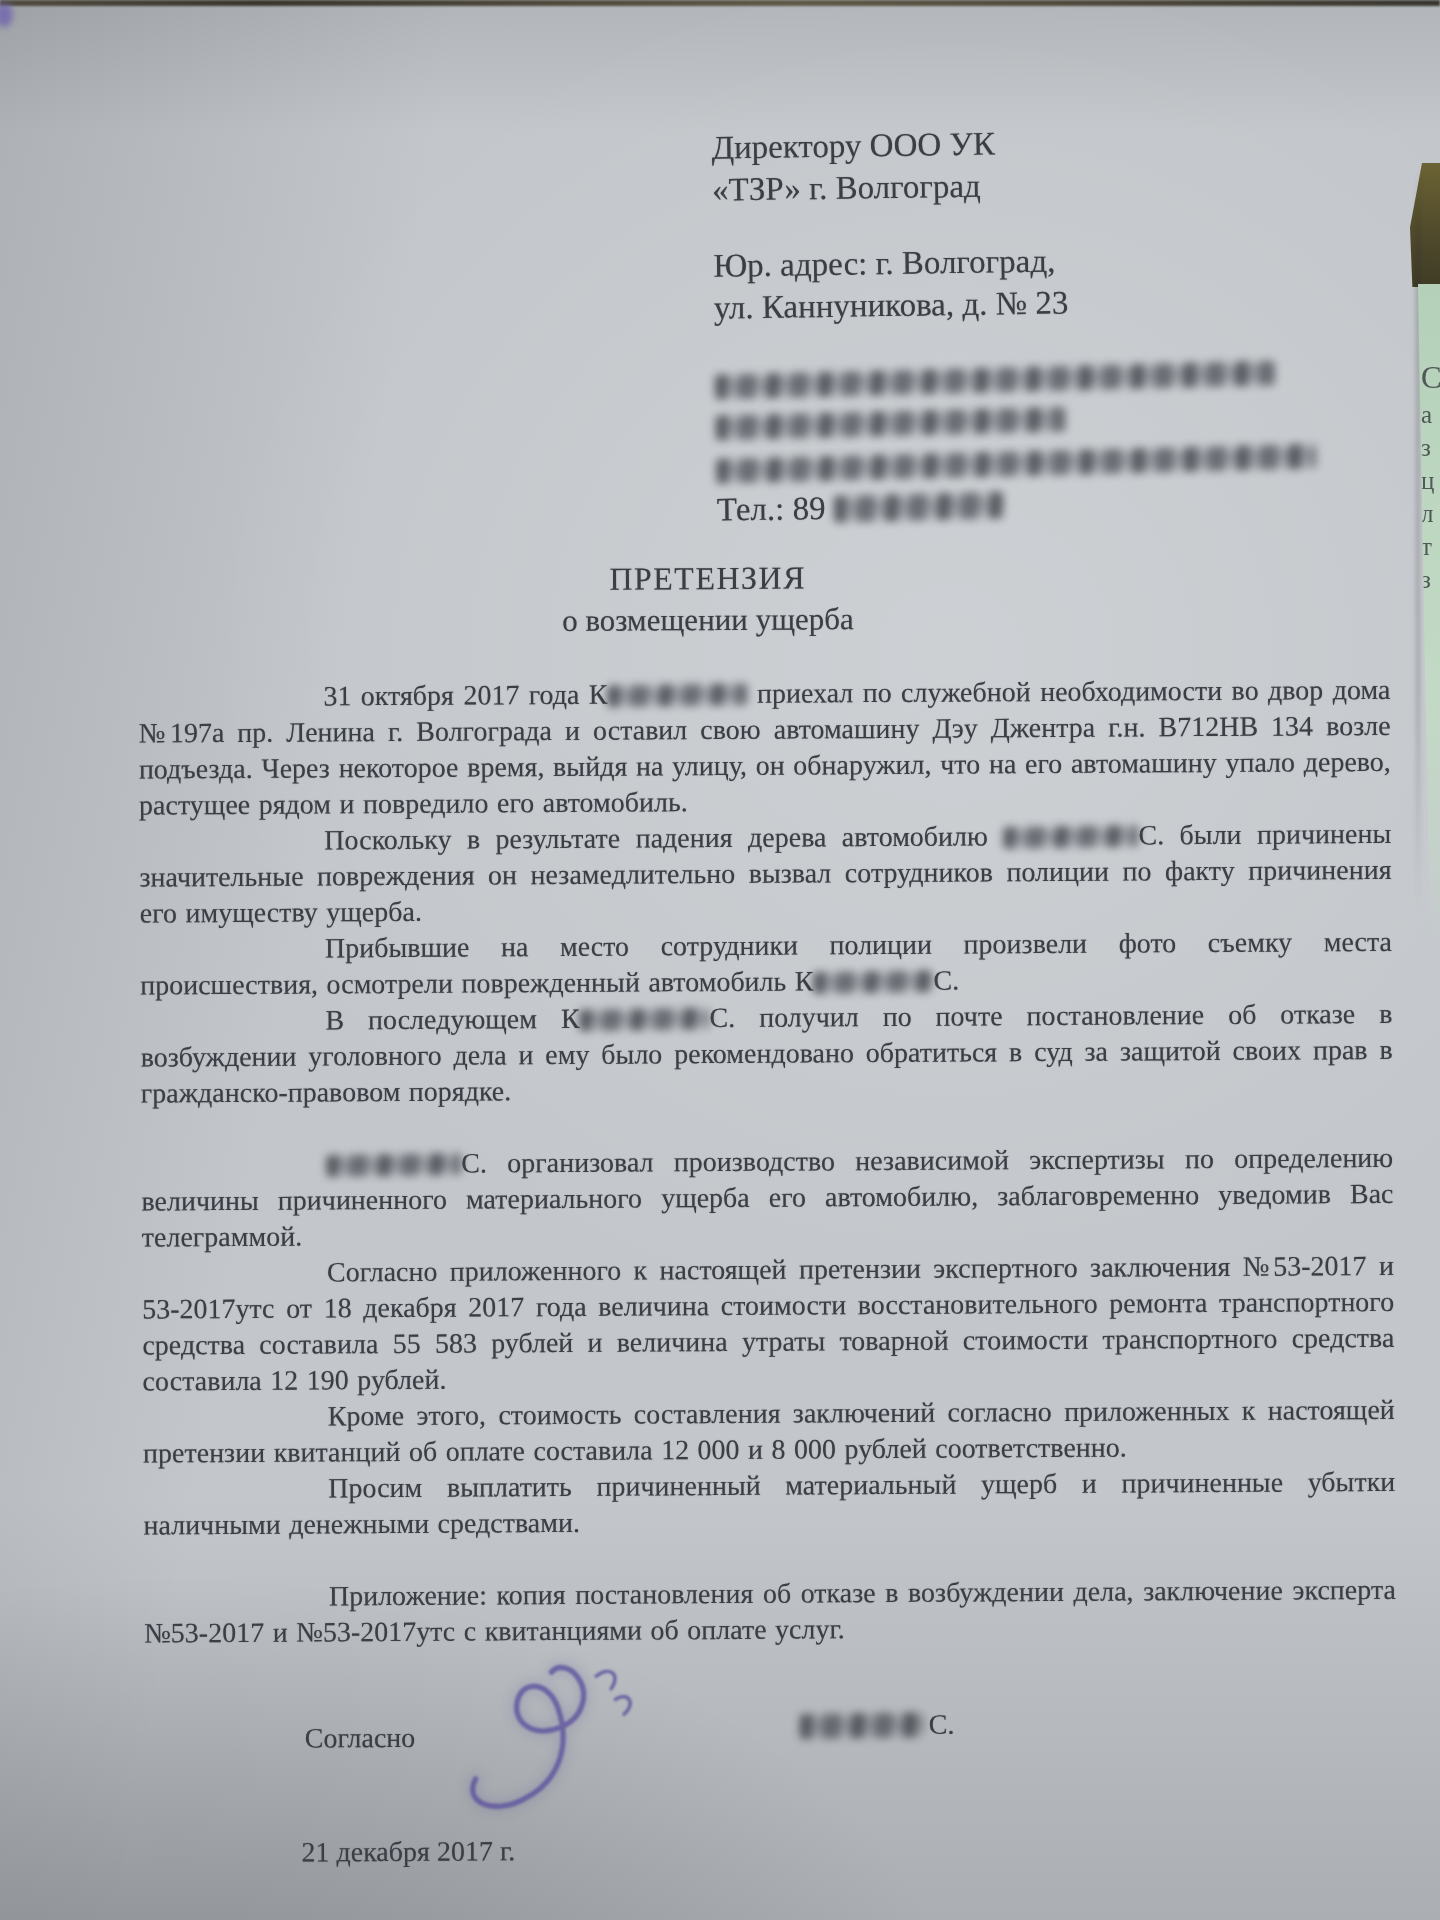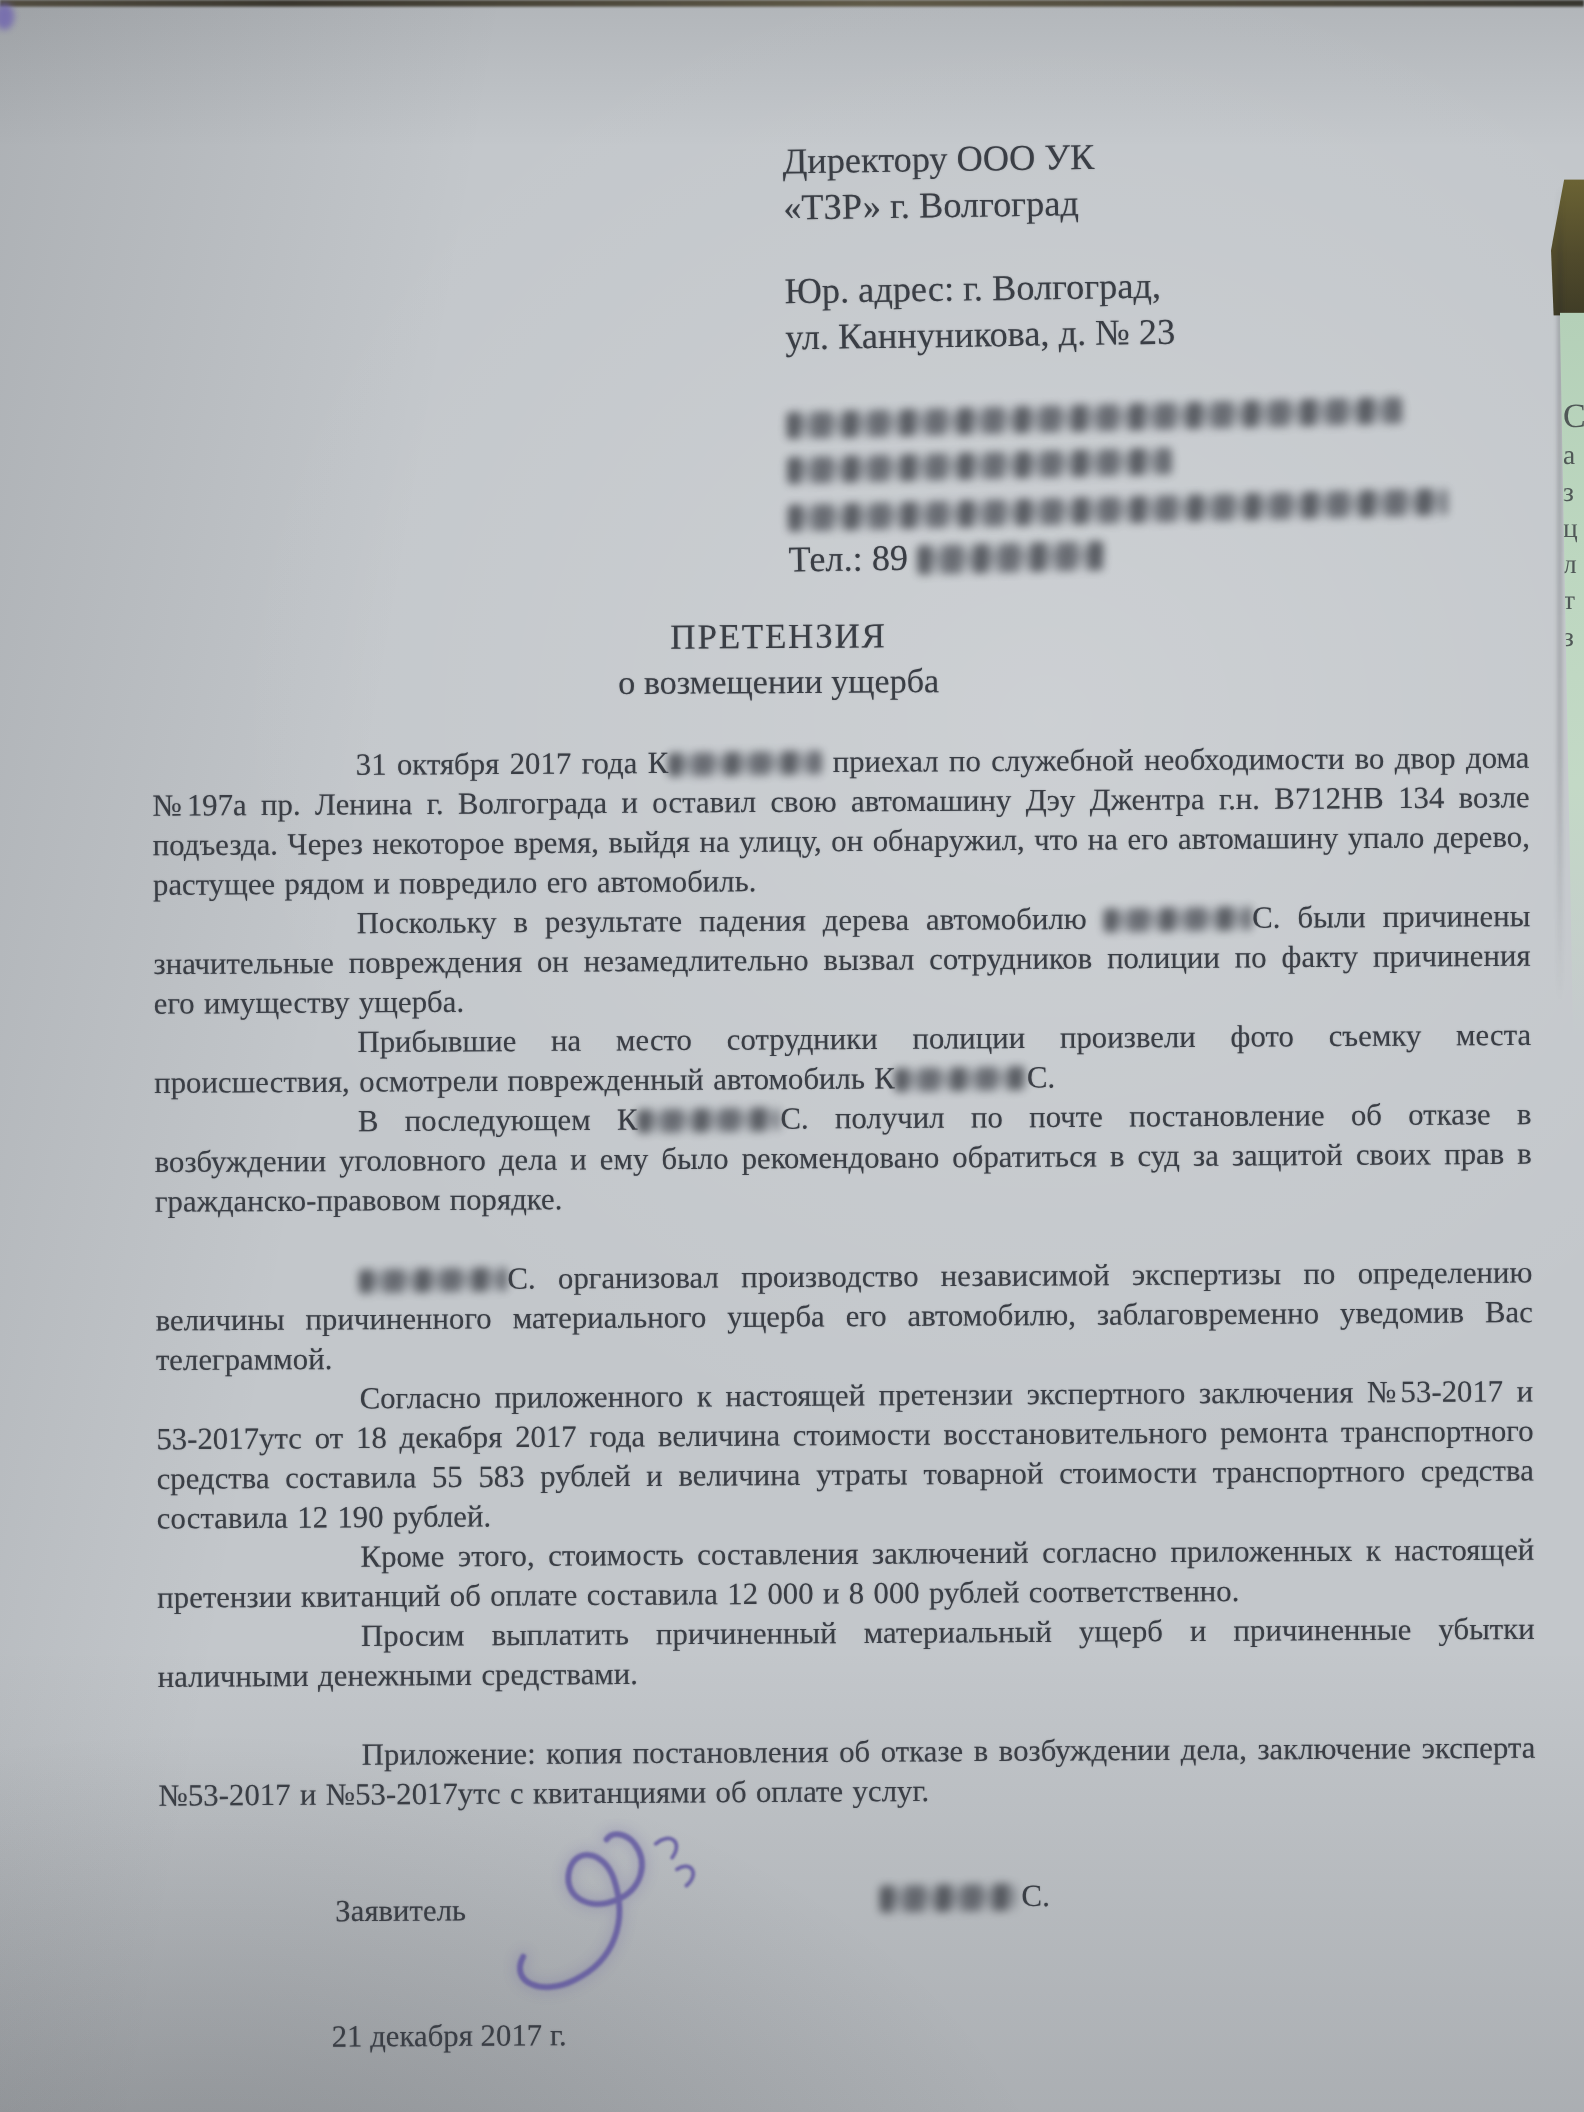--- a/index.html
+++ b/index.html
@@ -117,21 +117,21 @@
         <p>Поскольку в результате падения дерева автомобилю <span class="redact body-redact" style="width: 135px;"></span>С. были причинены значительные повреждения он незамедлительно вызвал сотрудников полиции по факту причинения его имуществу ущерба.</p>
         <p>Прибывшие на место сотрудники полиции произвели фото съемку места происшествия, осмотрели поврежденный автомобиль К<span class="redact body-redact" style="width: 120px;"></span>С.</p>
         <p>В последующем К<span class="redact body-redact" style="width: 130px;"></span>С. получил по почте постановление об отказе в возбуждении уголовного дела и ему было рекомендовано обратиться в суд за защитой своих прав в гражданско-правовом порядке.</p>
         <p class="gap"><span class="redact body-redact" style="width: 135px;"></span>С. организовал производство независимой экспертизы по определению величины причиненного материального ущерба его автомобилю, заблаговременно уведомив Вас телеграммой.</p>
         <p>Согласно приложенного к настоящей претензии экспертного заключения №53-2017 и 53-2017утс от 18 декабря 2017 года величина стоимости восстановительного ремонта транспортного средства составила 55 583 рублей и величина утраты товарной стоимости транспортного средства составила 12 190 рублей.</p>
         <p>Кроме этого, стоимость составления заключений согласно приложенных к настоящей претензии квитанций об оплате составила 12 000 и 8 000 рублей соответственно.</p>
         <p>Просим выплатить причиненный материальный ущерб и причиненные убытки наличными денежными средствами.</p>
         <p class="gap">Приложение: копия постановления об отказе в возбуждении дела, заключение эксперта №53-2017 и №53-2017утс с квитанциями об оплате услуг.</p>
       </div>
 
-    <div class="sig-label">Заявитель</div>
+    <div class="sig-label">Согласно</div>
 
     <svg class="sig-svg" width="220" height="170" viewBox="0 0 200 160">
       <g fill="none" stroke="#5a4f9e" stroke-linecap="round">
         <path d="M14 118 C2 140 30 152 58 138 C92 122 104 88 92 52 C84 28 60 24 54 44 C48 66 70 80 94 70 C116 61 122 38 110 22 C104 14 92 10 86 18" stroke-width="13" opacity="0.14" filter="blur(5px)"></path>
         <path d="M14 118 C2 140 30 152 58 138 C92 122 104 88 92 52 C84 28 60 24 54 44 C48 66 70 80 94 70 C116 61 122 38 110 22 C104 14 92 10 86 18" stroke-width="5" opacity="0.75" filter="blur(1px)"></path>
         <path d="M128 22 C140 12 152 20 142 34 M146 44 C158 36 166 48 154 58" stroke-width="3.2" opacity="0.8" filter="blur(0.8px)"></path>
       </g>
     </svg>
 
     <div class="sig-name">

